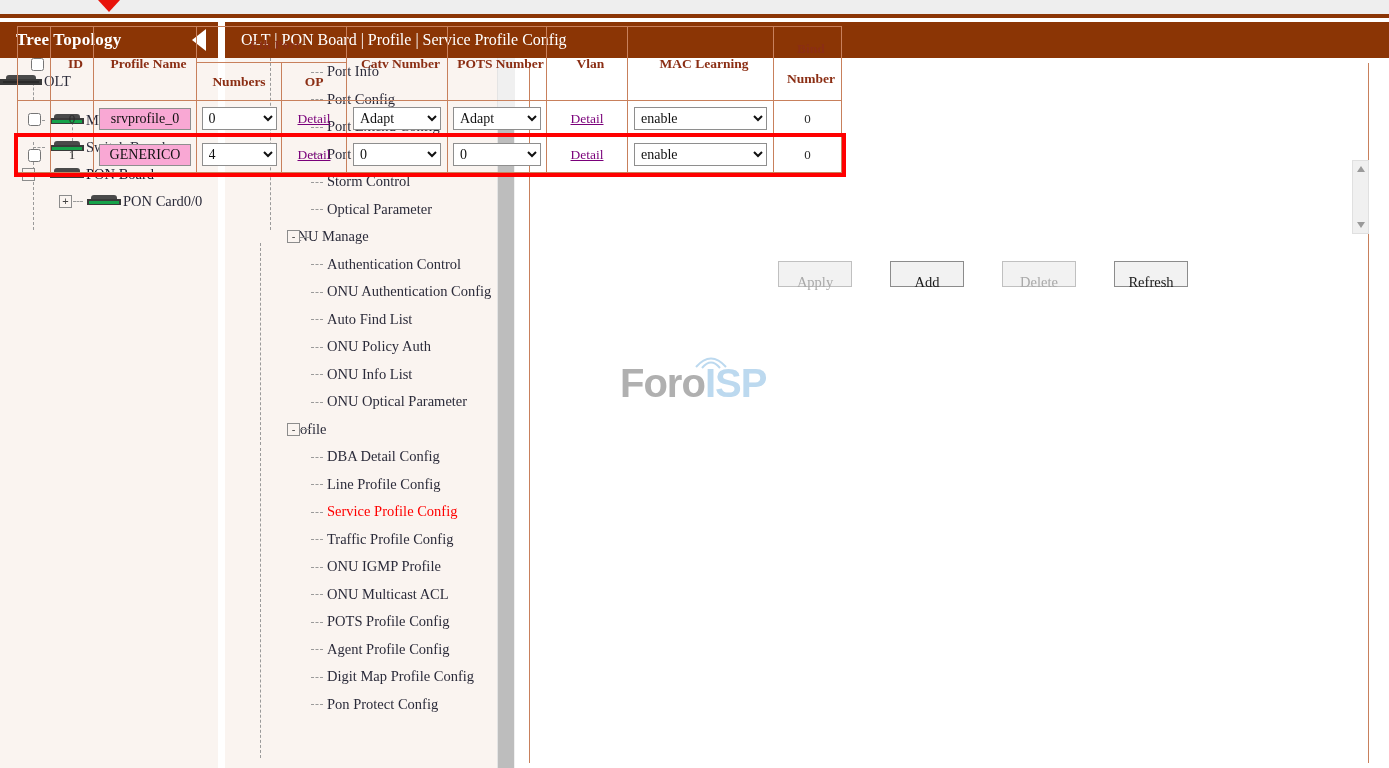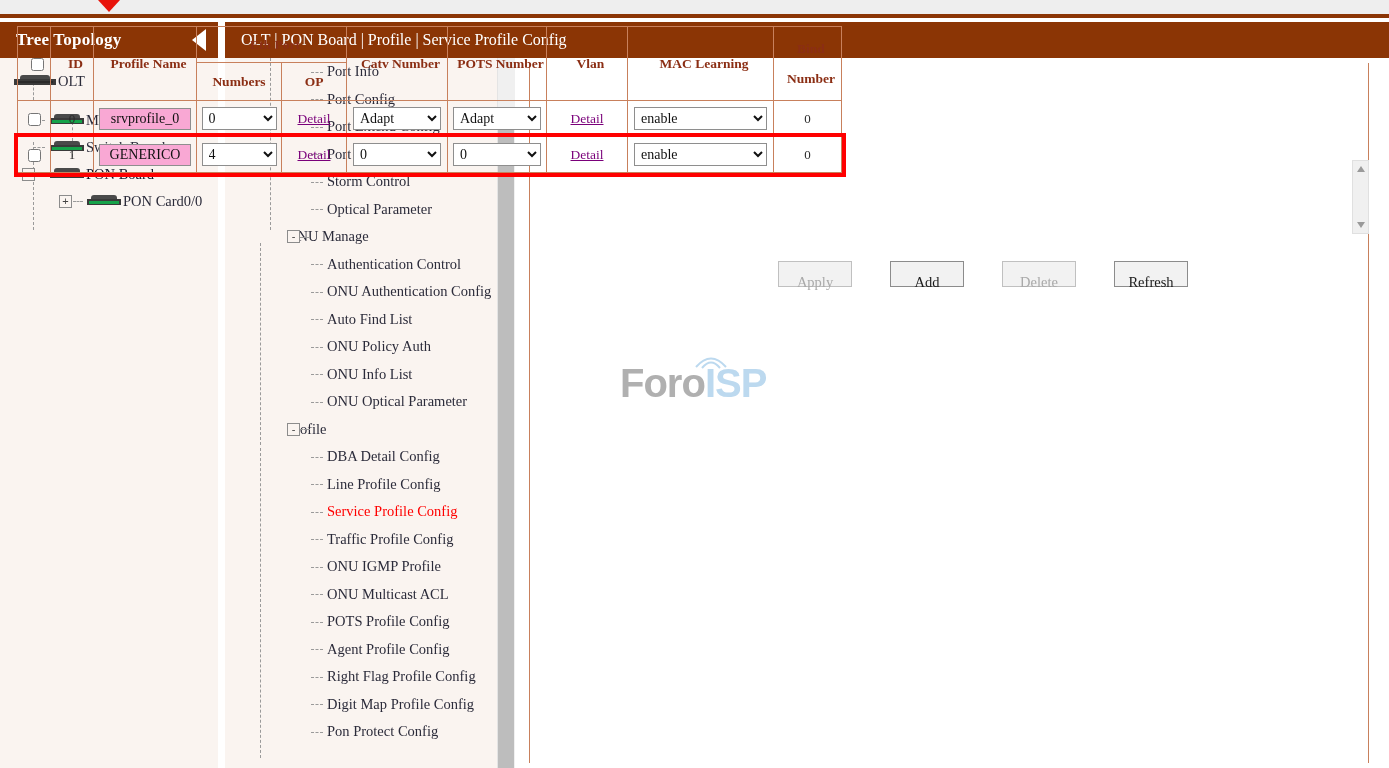--- a/index.html
+++ b/index.html
@@ -272,21 +272,21 @@
     <span class="tt-title">Tree Topology</span>
     <span class="tt-collapse"></span>
   </div>
 
   <div class="tt-body">
 
     <div class="dashv" style="left:33px; top:84px; height:88px;"></div>
     <div class="dashv" style="left:33px; top:20px; height:22px;"></div>
     <div class="dashv" style="left:72px; top:64px; height:35px;"></div>
 
-    <div class="tnode" style="padding-left:14px;">
+    <div class="tnode" style="padding-left:0;">
       <span class="dev plain">
           <i class="top"></i>
           <i class="body"></i>
           <i class="green"></i>
         </span>
       <span class="lbl">OLT</span>
     </div>
 
     <div style="height:12px"></div>
 
@@ -425,24 +425,20 @@
           <span class="mi-dash"></span>
           <span>ONU Multicast ACL</span>
         </div>
         <div class="menu-item leaf">
           <span class="mi-dash"></span>
           <span>POTS Profile Config</span>
         </div>
         <div class="menu-item leaf">
           <span class="mi-dash"></span>
           <span>Agent Profile Config</span>
-        </div>
-        <div class="menu-item leaf">
-          <span class="mi-dash"></span>
-          <span>Right Flag Profile Config</span>
         </div>
         <div class="menu-item leaf">
           <span class="mi-dash"></span>
           <span>Digit Map Profile Config</span>
         </div>
         <div class="menu-item leaf">
           <span class="mi-dash"></span>
           <span>Pon Protect Config</span>
         </div>
       </div>

